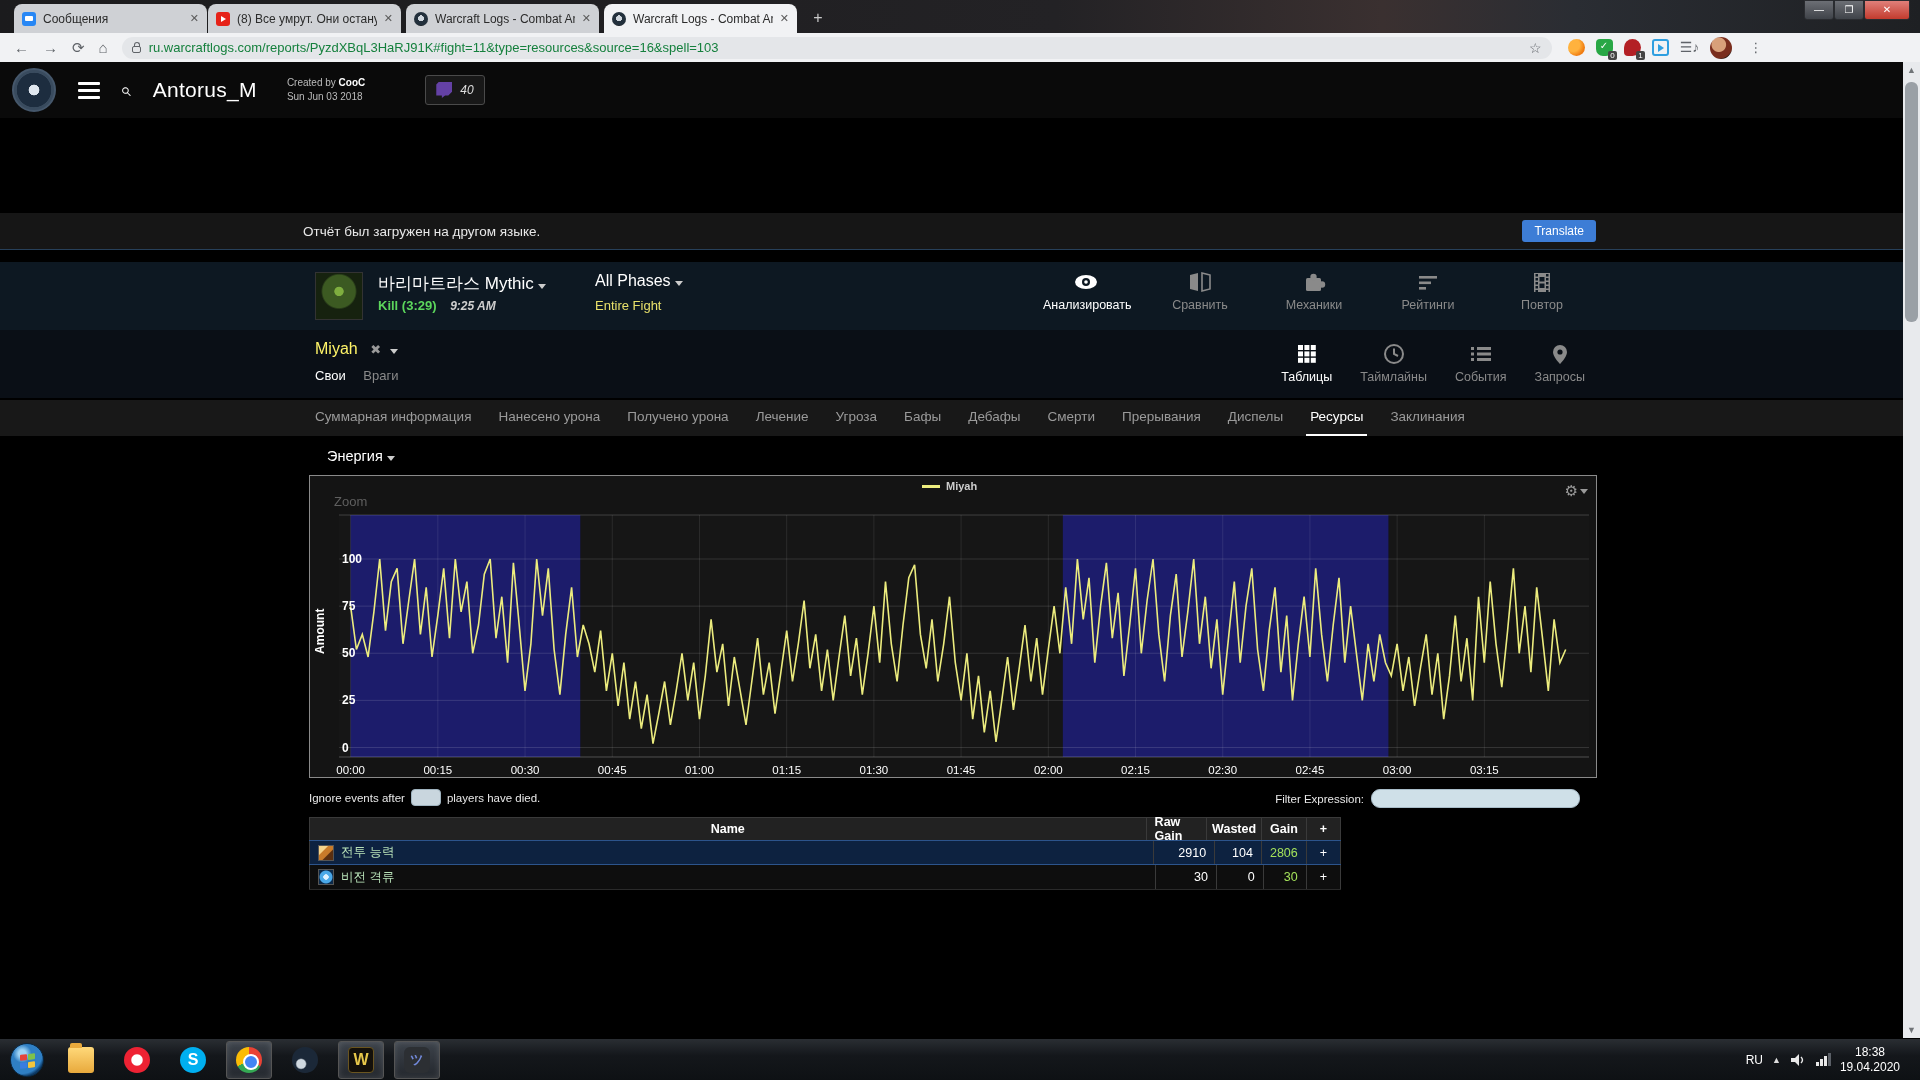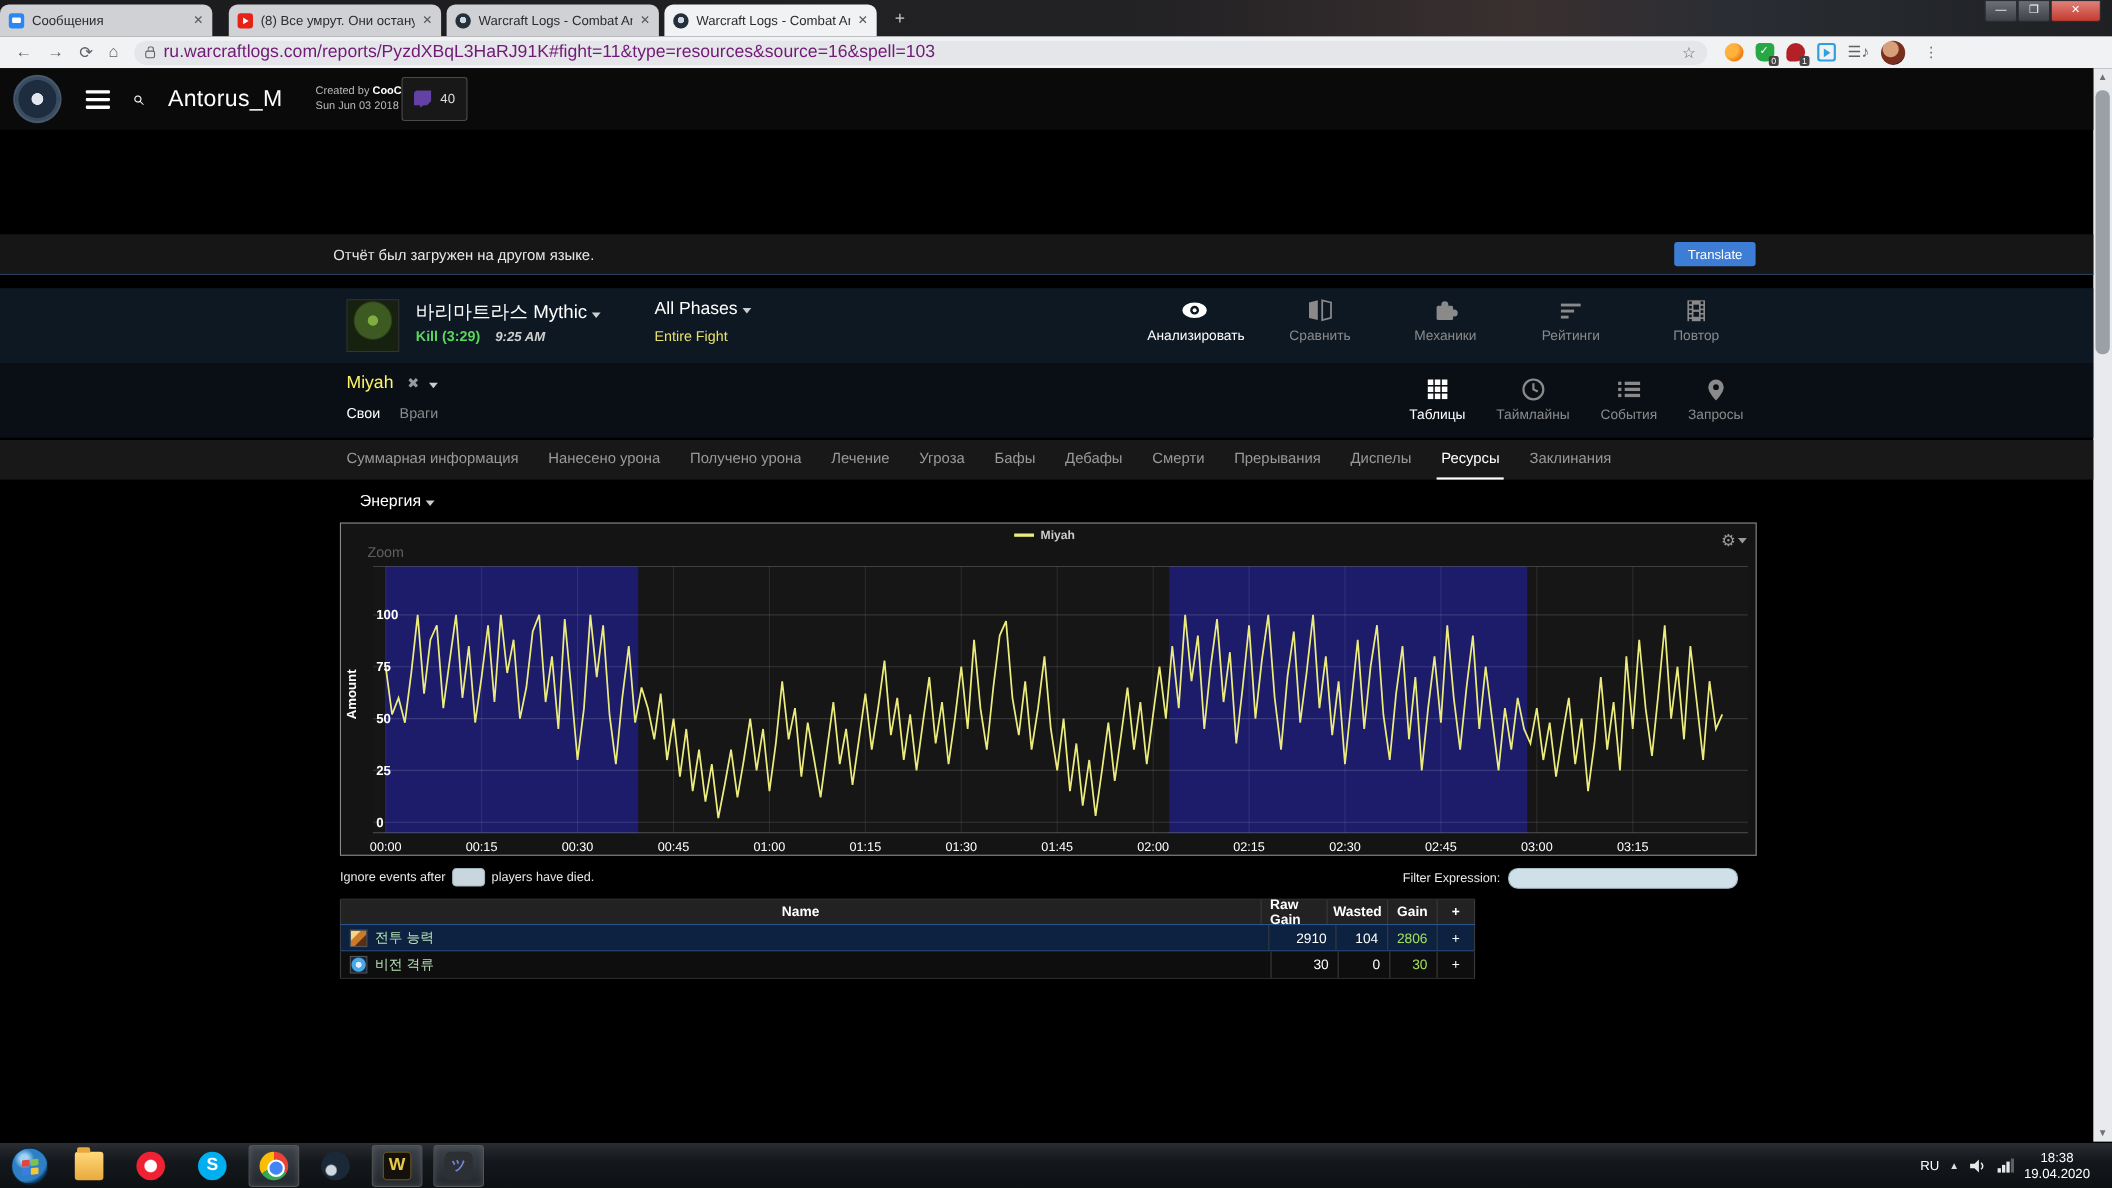--- a/index.html
+++ b/index.html
@@ -25,21 +25,21 @@
   .wincontrols { position:absolute; top:0; right:10px; height:20px; display:flex; }
   .winbtn { width:30px; height:20px; background:linear-gradient(#6c6f75,#3f4349); border:1px solid #2a2c30;
     color:#fff; font-size:10px; text-align:center; line-height:18px; border-radius:0 0 3px 3px; }
   .winbtn.close { width:46px; background:linear-gradient(#e0807a,#c33b2e); }
   .toolbar { position:absolute; left:0; top:33px; width:1920px; height:29px; background:#f1f2f4; display:flex; align-items:center; }
   .navbtn { color:#5f6368; font-size:15px; margin-left:14px; }
   .omnibox { margin-left:14px; width:1430px; height:22px; background:#e4e6e9; border-radius:11px;
     display:flex; align-items:center; padding:0 10px; gap:8px; }
   .padlock { width:9px; height:7px; border:1.5px solid #5f6368; border-radius:2px; position:relative; margin-top:3px; }
   .padlock:before { content:""; position:absolute; left:1px; top:-5px; width:4px; height:4px; border:1.5px solid #5f6368; border-bottom:none; border-radius:4px 4px 0 0; }
-  .url { font-size:16px; color:#701a75; white-space:nowrap; }
+  .url { font-size:13px; color:#15803d; white-space:nowrap; }
   .star { margin-left:auto; color:#5f6368; font-size:14px; }
   .extrow { display:flex; align-items:center; gap:11px; margin-left:16px; }
   .ext { width:17px; height:17px; border-radius:3px; position:relative; }
   .ext-key { background:radial-gradient(circle at 30% 35%, #ffb23e 0 40%, #f07d12 70%); border-radius:50%; }
   .ext-shield { background:#28a745; border-radius:4px 4px 7px 7px; }
   .ext-shield:after { content:"✓"; color:#fff; font-size:10px; position:absolute; left:4px; top:1px; }
   .ext-red { background:#b32025; border-radius:50% 50% 50% 4px; }
   .ext-badge:before { content:attr(data-n); position:absolute; right:-4px; bottom:-4px; background:#444; color:#fff; font-size:8px; padding:0 2px; border-radius:2px; }
   .ext-play { border:2px solid #2f9fe0; border-radius:3px; background:transparent; }
   .ext-play:after { content:""; position:absolute; left:4px; top:3px; border-left:6px solid #2f9fe0; border-top:4px solid transparent; border-bottom:4px solid transparent; }
@@ -54,21 +54,21 @@
 
   
   .wclheader { position:absolute; left:0; top:62px; width:1903px; height:56px; background:#0a0a0a; display:flex; align-items:center; }
   .wcl-logo { width:44px; height:44px; margin-left:12px; border-radius:50%; background:radial-gradient(circle at 50% 50%, #dfe6ee 0 18%, #1d2d3f 20% 60%, #394b5e 62% 78%, #141c26 80%); border:2px solid #45576b; position:relative; }
   .hamburger { margin-left:22px; width:22px; }
   .hamburger div { height:3px; background:#fff; margin:4px 0; border-radius:1px; }
   .searchglyph { color:#fff; font-size:19px; margin-left:20px; transform:scaleX(-1); }
   .report-title { color:#fff; font-size:21px; margin-left:22px; letter-spacing:.3px; }
   .created { margin-left:30px; font-size:10px; color:#bbb; line-height:14px; }
   .created b { color:#fff; }
-  .twitchbox { border:1px solid #4a4a4a; background:#181818; border-radius:3px; height:40px; display:flex; align-items:center; padding:0 10px; gap:8px; }
+  .twitchbox { margin-left:60px; border:1px solid #4a4a4a; background:#181818; border-radius:3px; height:30px; display:flex; align-items:center; padding:0 10px; gap:8px;font-style:italic; }
   .twitch-glyph { width:16px; height:16px; background:#6441a5; clip-path:polygon(0 15%,15% 0,100% 0,100% 60%,75% 85%,55% 85%,35% 100%,35% 85%,0 85%); }
   .twitch-count { color:#ddd; font-size:12px; }
   .hdr-right { margin-left:auto; display:flex; align-items:center; margin-right:30px; gap:14px; }
   .faction { width:34px; height:38px; border-radius:4px; background:linear-gradient(160deg,#274a7d,#0f2347 60%); border:1px solid #c9a227; position:relative; }
   .faction:after { content:"🦁"; position:absolute; left:5px; top:8px; font-size:16px; filter:sepia(1) saturate(3); }
   .username { color:#eee; font-size:15px; }
   .avatar-lg { width:36px; height:36px; border-radius:50%; background:#0c0c0c; position:relative; overflow:hidden; margin-left:10px; }
   .avatar-lg:before { content:""; position:absolute; left:11px; top:6px; width:14px; height:14px; border-radius:50%; background:#e8e8e8; }
   .avatar-lg:after { content:""; position:absolute; left:4px; top:22px; width:28px; height:16px; border-radius:50% 50% 0 0; background:#e8e8e8; }
   .lang { color:#eee; font-size:14px; display:flex; align-items:center; gap:5px; }
@@ -179,21 +179,21 @@
 
   .chartpanel svg text { font-family:"Liberation Sans", sans-serif; }
 </style>
 </head>
 <body>
 
 <div id="screen">
 
   <div class="tabstrip">
     <div id="tabs">
-        <div class="tab" style="left: 0;">
+        <div class="tab" style="left: 14px;">
           <span class="favicon fav-chat"></span>
           <span class="t-title">Сообщения</span>
           <span class="t-close">✕</span>
         </div>
         <div class="tab" style="left: 208px;">
           <span class="favicon fav-youtube"></span>
           <span class="t-title">(8) Все умрут. Они останутся. Ко</span>
           <span class="t-close">✕</span>
         </div>
         <div class="tab" style="left: 406px;">

